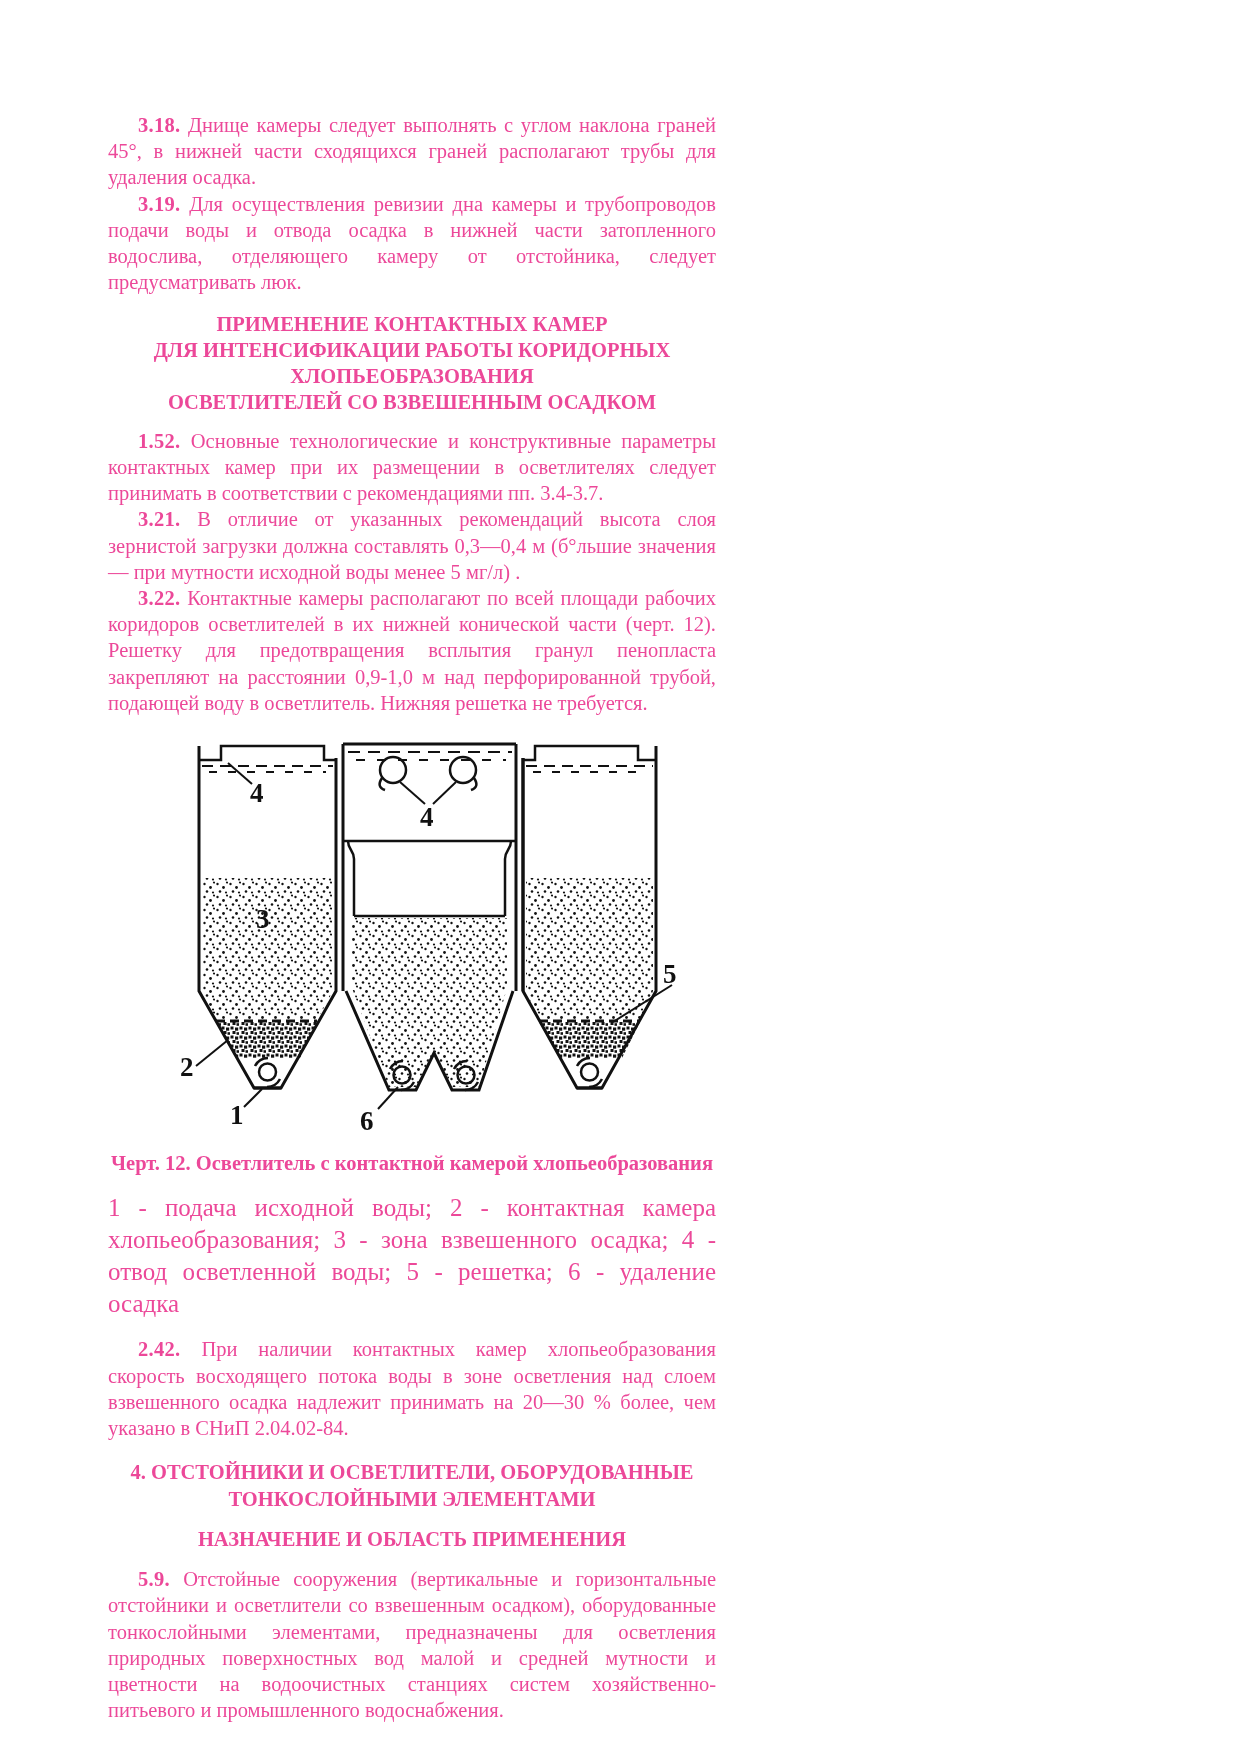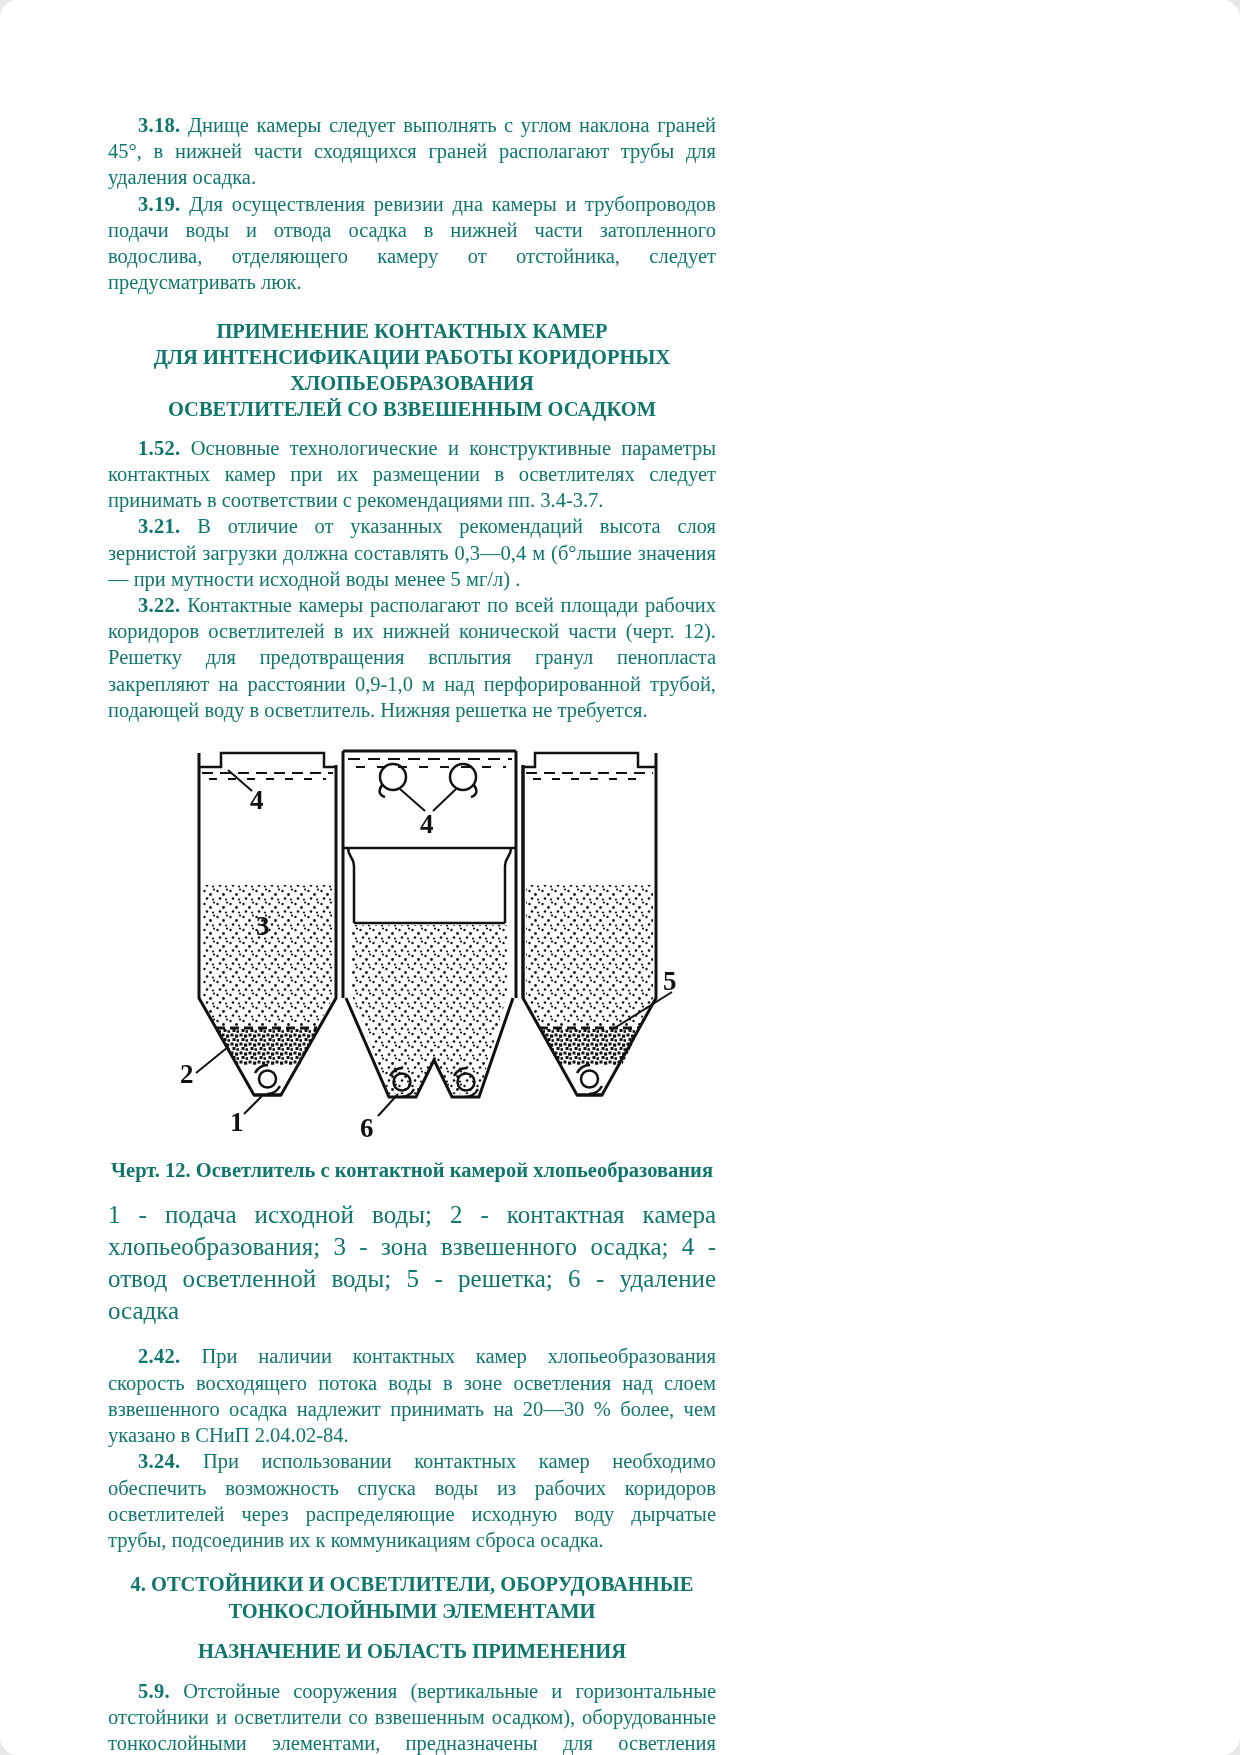--- a/index.html
+++ b/index.html
@@ -1,29 +1,29 @@
 <!DOCTYPE html>
 <html lang="ru"><head>
 <meta charset="utf-8">
 <style>
   html,body { margin:0; padding:0; background:#e8e8e8; }
   .page {
     position:relative; width:1240px; height:1755px; margin:0 auto;
     background:#ffffff; overflow:hidden;
-    font-family:"Liberation Serif", serif; color:#0f766e;border-radius:18px;
+    font-family:"Liberation Serif", serif; color:#ec4899;
   }
   .content { position:absolute; left:108px; top:112px; width:608px; }
   .para {
     margin:0; font-size:20.5px; line-height:1.28;
     text-align:justify; text-indent:30px;
   }
   .pnum { letter-spacing:0.3px; }
   .heading {
     font-weight:bold; text-align:center; text-indent:0;
-    font-size:20.5px; line-height:1.28; margin:22px 0 12px 0;
+    font-size:20.5px; line-height:1.28; margin:15px 0 12px 0;
   }
   .heading div { white-space:nowrap; }
   .figure { margin:22px 0 6px 68px; width:520px; }
   .figure svg { display:block; font-family:"Liberation Serif", serif; }
   .fig-caption {
     margin:12px 0 0 0; font-size:20.5px; line-height:1.28;
     text-align:center; text-indent:0;font-weight:bold;
   }
   .legend {
     margin:16px 0 0 0; font-size:25px; line-height:1.28;
@@ -186,24 +186,20 @@
     </figure>
 
     <p class="fig-caption">Черт. 12. Осветлитель с контактной камерой хлопьеобразования</p>
 
     <p class="legend">1 - подача исходной воды; 2 - контактная камера хлопьеобразования; 3 - зона взвешенного осадка; 4 - отвод осветленной воды; 5 - решетка; 6 - удаление осадка</p>
 
     <p class="para after-fig">
       <b class="pnum">2.42.</b>
       <span>При наличии контактных камер хлопьеобразования скорость восходящего потока воды в зоне осветления над слоем взвешенного осадка надлежит принимать на 20—30 % более, чем указано в СНиП 2.04.02-84.</span>
     </p>
-    <p class="para">
-      <b class="pnum">3.24.</b>
-      <span>При использовании контактных камер необходимо обеспечить возможность спуска воды из рабочих коридоров осветлителей через распределяющие исходную воду дырчатые трубы, подсоединив их к коммуникациям сброса осадка.</span>
-    </p>
 
     <div class="heading sec-heading">
       <div>4. ОТСТОЙНИКИ И ОСВЕТЛИТЕЛИ, ОБОРУДОВАННЫЕ</div>
       <div>ТОНКОСЛОЙНЫМИ ЭЛЕМЕНТАМИ</div>
     </div>
 
     <div class="heading sub-heading">НАЗНАЧЕНИЕ И ОБЛАСТЬ ПРИМЕНЕНИЯ</div>
 
     <p class="para">
       <b class="pnum">5.9.</b>

